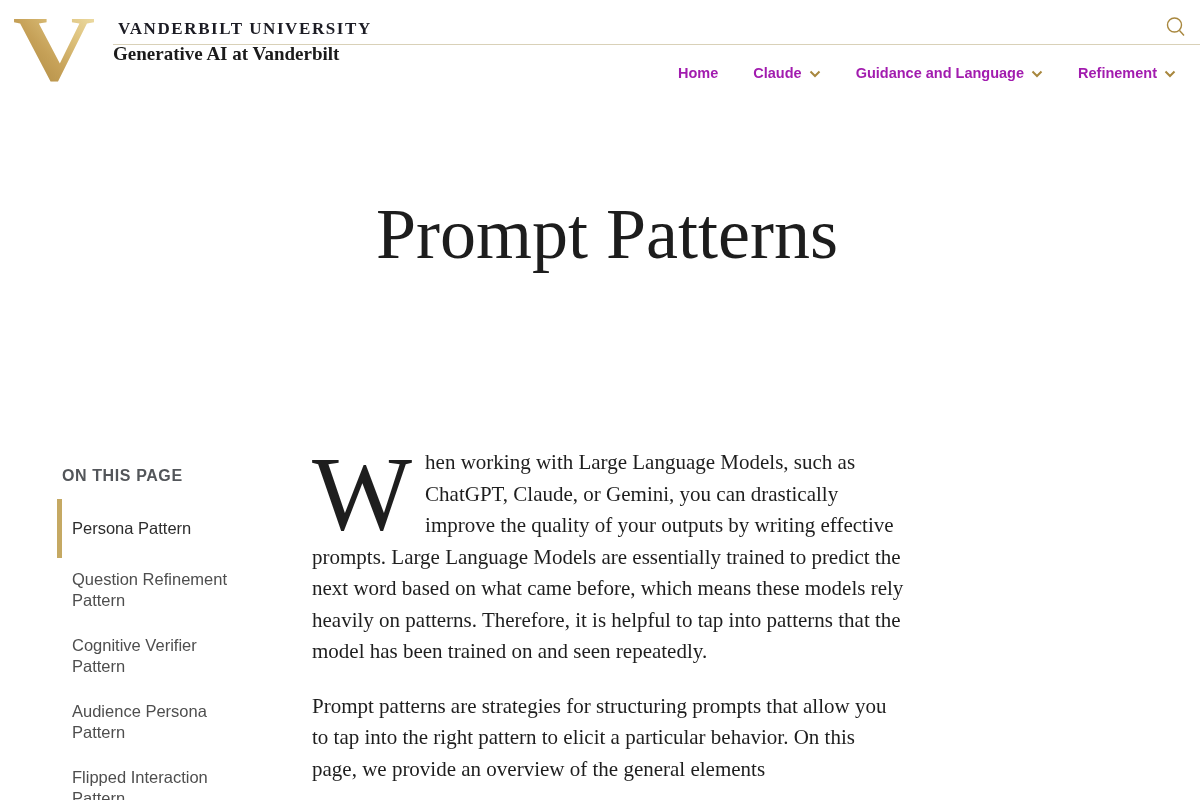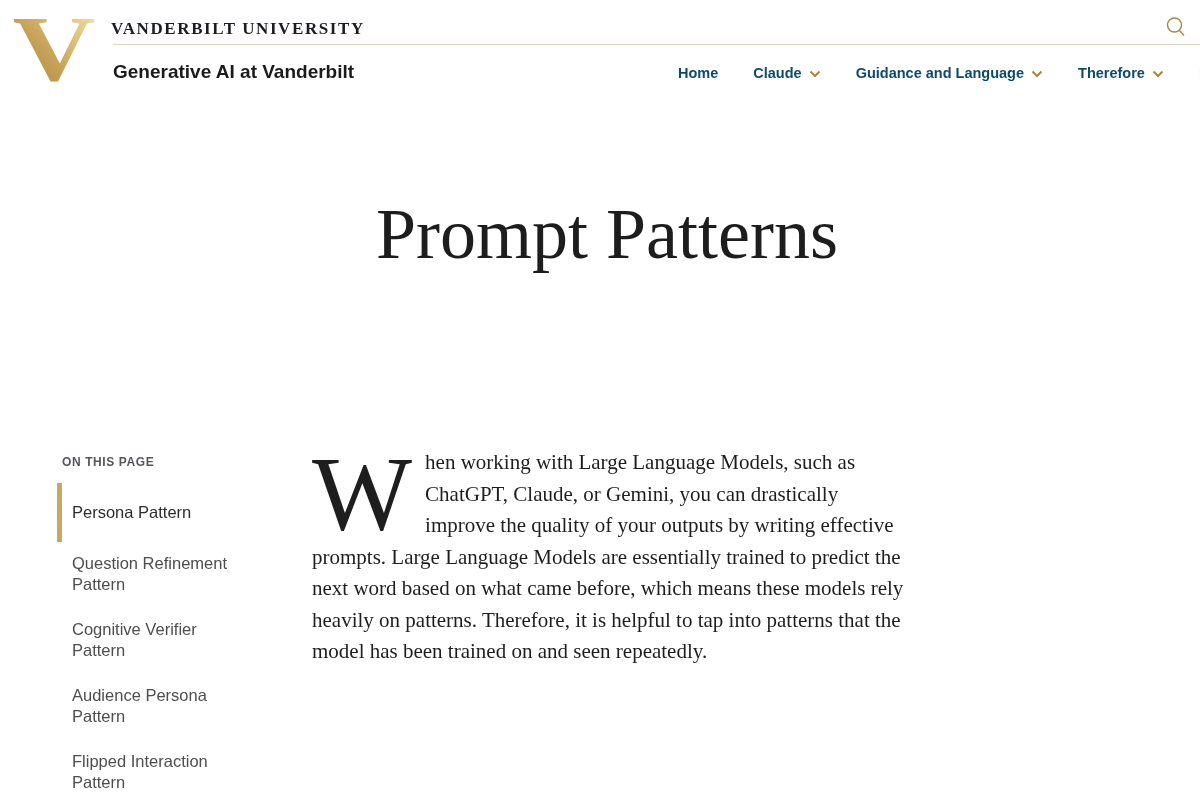--- a/index.html
+++ b/index.html
@@ -3,49 +3,49 @@
 <meta charset="utf-8">
 <style>
   * { margin:0; padding:0; box-sizing:border-box; }
   html,body { width:1200px; height:800px; overflow:hidden; background:#ffffff; }
   body { font-family:"Liberation Sans", sans-serif; position:relative; }
 
   
   .header { position:absolute; top:0; left:0; width:1200px; height:100px; background:#fff; }
   .logo { position:absolute; left:6px; top:6px; width:96px; height:80px; }
   .univ-name {
-    position:absolute; left:111px; top:19px;
+    position:absolute; left:118px; top:19px;
     font-family:"Liberation Serif", serif; font-size:17px; font-weight:700;
     letter-spacing:1.6px; color:#1c1c24; white-space:nowrap;
   }
   .header-rule { position:absolute; left:113px; right:0; top:44px; height:0; border-top:1px solid #d9d1b8; }
   .site-title {
-    position:absolute; left:113px; top:61px;
-    font-size:19px; font-weight:700; color:#1b1b1b; white-space:nowrap; cursor:pointer;
+    position:absolute; left:113px; top:43px;
+    font-size:19px; font-weight:700; color:#1b1b1b; white-space:nowrap; cursor:pointer;font-family:Liberation Serif, serif;
   }
   .search-btn { position:absolute; right:13px; top:16px; width:22px; height:22px; cursor:pointer; background:none; border:none; }
   .nav { position:absolute; left:678px; top:63px; display:flex; gap:35px; white-space:nowrap; }
   .nav-item {
-    font-size:14.5px; font-weight:700; color:#0c4a6e; cursor:pointer;
+    font-size:14.5px; font-weight:700; color:#a21caf; cursor:pointer;
     display:flex; align-items:center; height:20px;
   }
   .nav-item .chev { margin-left:7px; display:inline-block; }
 
   
   .page-title {
     position:absolute; top:194px; left:7px; width:1200px; text-align:center;
     font-family:"Liberation Serif", serif; font-weight:400;
     font-size:72px; line-height:80px; color:#1d1d1d;
   }
 
   
   .toc { position:absolute; left:57px; top:455px; width:188px; }
   .toc-heading {
-    padding-left:5px; font-size:12px; font-weight:700; letter-spacing:0.6px;
-    color:#53565a; margin-bottom:14px;
+    padding-left:5px; font-size:16px; font-weight:700; letter-spacing:0.6px;
+    color:#53565a; margin-bottom:14px;margin-top:12px;
   }
   .toc-list { list-style:none; }
   .toc-item {
     border-left:5px solid transparent; padding-left:10px;
     font-size:16.5px; line-height:21px; color:#4e4e4e;
     margin-bottom:24px; cursor:pointer;
   }
   .toc-item.active {
     border-left-color:#c5a963; color:#2d2d2d;
     padding-top:19px; padding-bottom:19px; margin-bottom:11px;
@@ -111,21 +111,21 @@
       <div class="nav-item">
         <span>Guidance and Language</span>
         <span class="chev">
           <svg width="12" height="8" viewBox="0 0 12 8">
             <polyline points="1.5,1.5 6,6 10.5,1.5" fill="none" stroke="#a8873e" stroke-width="2"></polyline>
           </svg>
         </span>
       </div>
 
       <div class="nav-item">
-        <span>Therefore</span>
+        <span>Refinement</span>
         <span class="chev">
           <svg width="12" height="8" viewBox="0 0 12 8">
             <polyline points="1.5,1.5 6,6 10.5,1.5" fill="none" stroke="#a8873e" stroke-width="2"></polyline>
           </svg>
         </span>
       </div>
 
       <div class="nav-item">
         <span>News</span>
 
@@ -156,13 +156,14 @@
       </li>
 
       <li class="toc-item">
         <span>Flipped Interaction Pattern</span>
       </li>
     </ul>
 </aside>
 
 <main class="article">
   <p><span class="drop-cap">W</span><span>hen working with Large Language Models, such as ChatGPT, Claude, or Gemini, you can drastically improve the quality of your outputs by writing effective prompts. Large Language Models are essentially trained to predict the next word based on what came before, which means these models rely heavily on patterns. Therefore, it is helpful to tap into patterns that the model has been trained on and seen repeatedly.</span></p>
+  <p>Prompt patterns are strategies for structuring prompts that allow you to tap into the right pattern to elicit a particular behavior. On this page, we provide an overview of the general elements</p>
 </main>
 
 </body></html>

